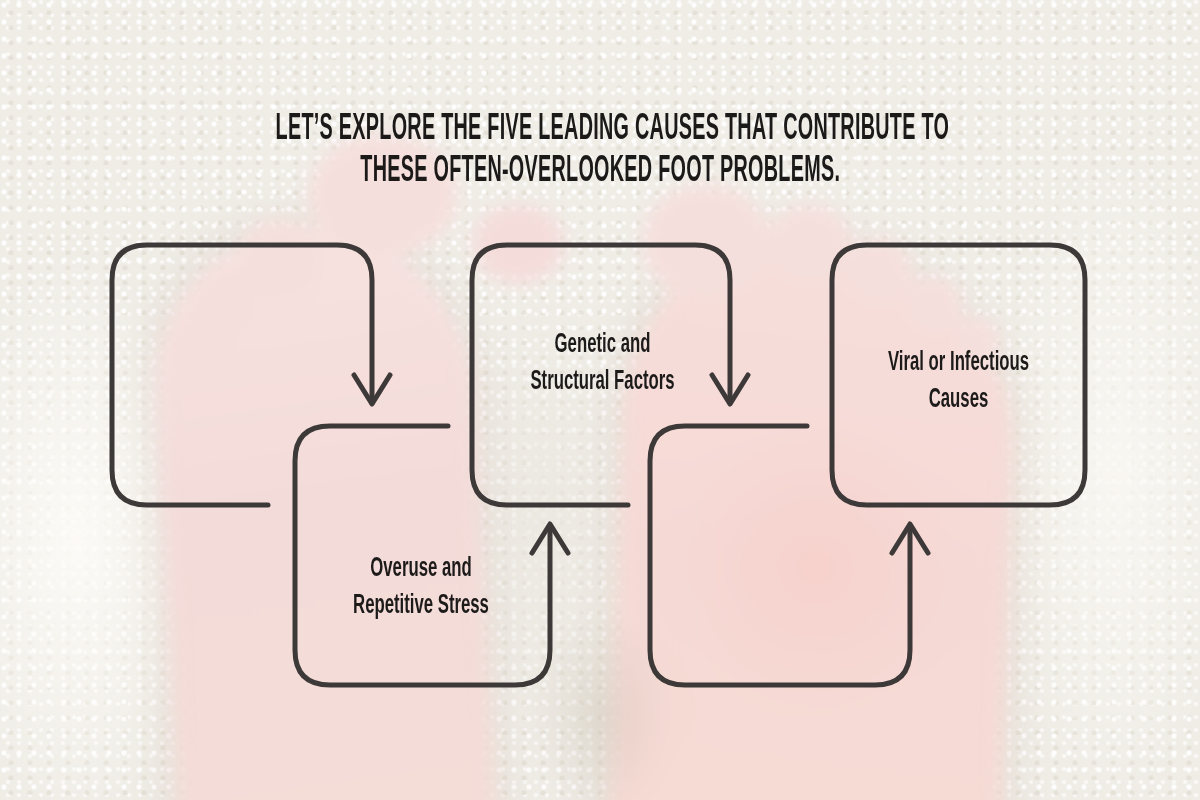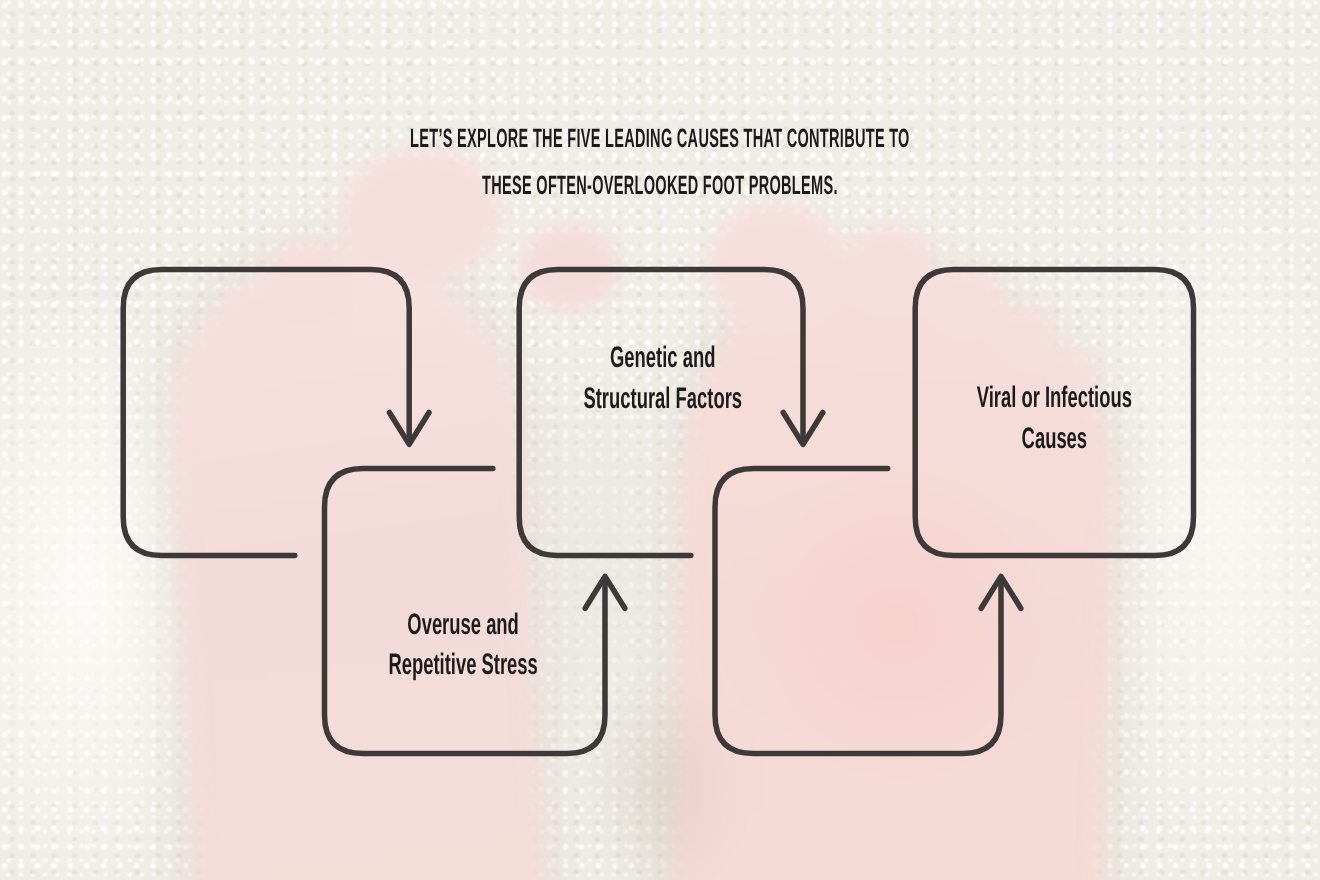--- a/index.html
+++ b/index.html
@@ -59,33 +59,33 @@
   }
   .gap-shadow{
     left:548px;top:630px;width:150px;height:220px;
     background:radial-gradient(ellipse at center, rgba(203,193,178,0.4) 0%, rgba(203,193,178,0) 70%);
   }
   
   .connectors{position:absolute;left:0;top:0;width:1200px;height:800px;}
   
   .title{position:absolute;left:0;top:106px;width:1200px;text-align:center;z-index:3;}
   .title-line{
-    display:block;font-size:24px;line-height:42px;font-weight:700;
+    display:block;font-size:36px;line-height:42px;font-weight:700;
     color:#1c1a19;letter-spacing:0.5px;white-space:nowrap;
   }
   .title-line span{display:inline-block;transform:scaleX(0.55);transform-origin:50% 50%;}
   
   .box-label{position:absolute;z-index:2;text-align:center;color:#1d1b1a;}
   .box-label .ln{
     display:block;font-size:27px;line-height:37px;font-weight:700;white-space:nowrap;
     transform:scaleX(0.62);transform-origin:50% 50%;
   }
   .bl-1{left:112px;top:307px;width:260px;}
   .bl-2{left:292px;top:549px;width:258px;}
-  .bl-3{left:472px;top:307px;width:261px;}
+  .bl-3{left:472px;top:325px;width:261px;}
   .bl-4{left:650px;top:538px;width:260px;}
   .bl-5{left:832px;top:343px;width:253px;}
 </style>
 </head>
 <body>
 
 <div class="stage">
 
   <div class="photo">
     <div class="carpet-light-left"></div>

